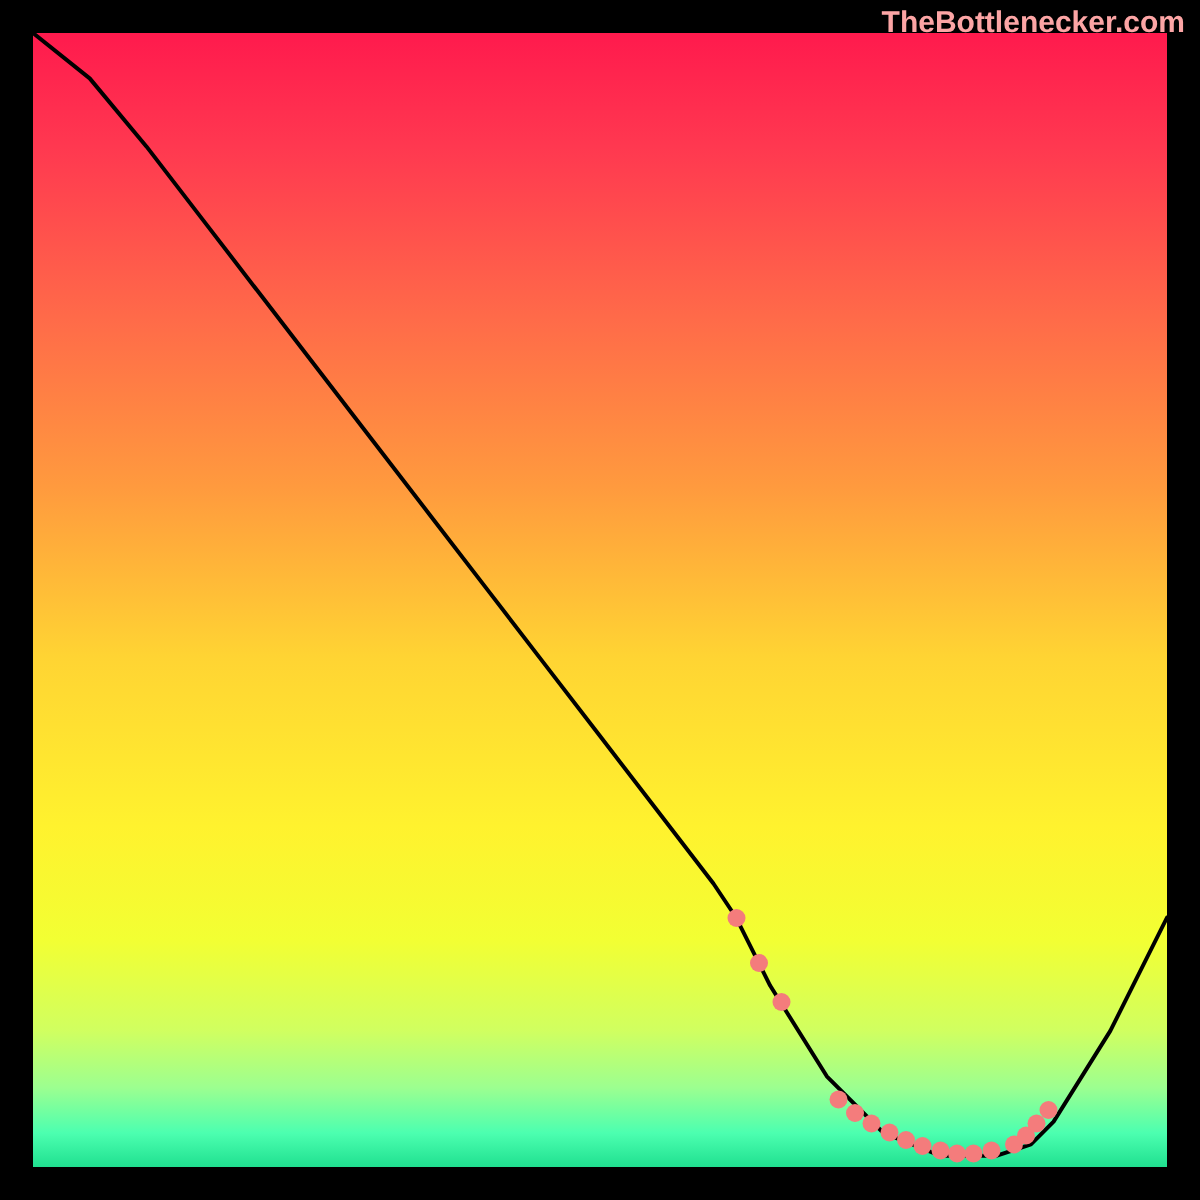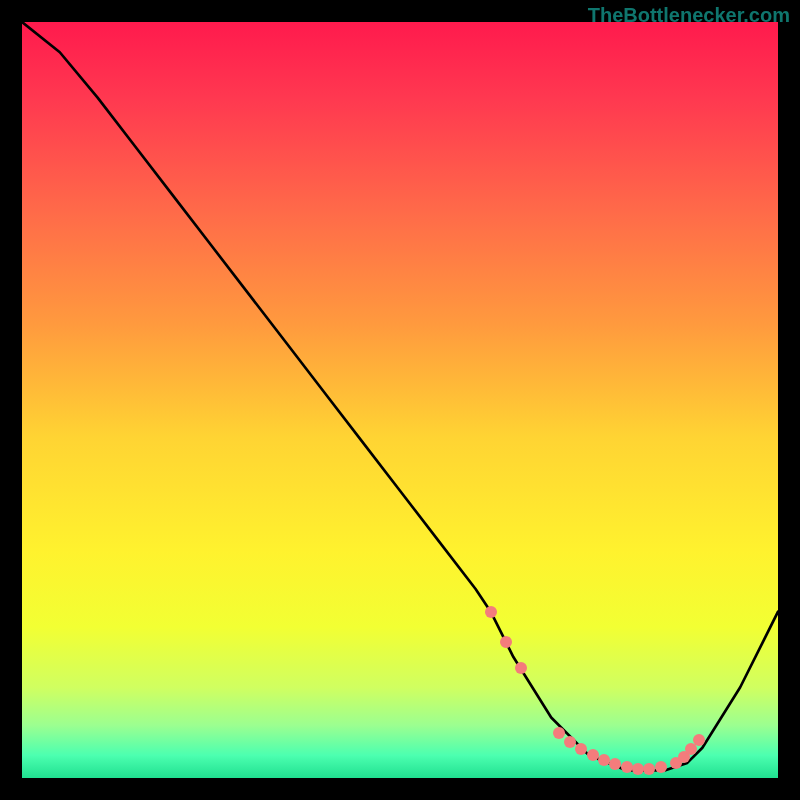--- a/index.html
+++ b/index.html
@@ -9,21 +9,21 @@
     height: 800px;
     background: #000;
     font-family: Arial, Helvetica, sans-serif;
     position: relative;
     overflow: hidden;
   }
   .attribution {
     position: absolute;
     top: 4px;
     right: 10px;
-    color: #0f766e;
+    color: #fca5a5;
     font-size: 20px;
     font-weight: bold;
     z-index: 10;
   }
   .plot-area {
     position: absolute;
     top: 22px;
     left: 22px;
     width: 756px;
     height: 756px;

